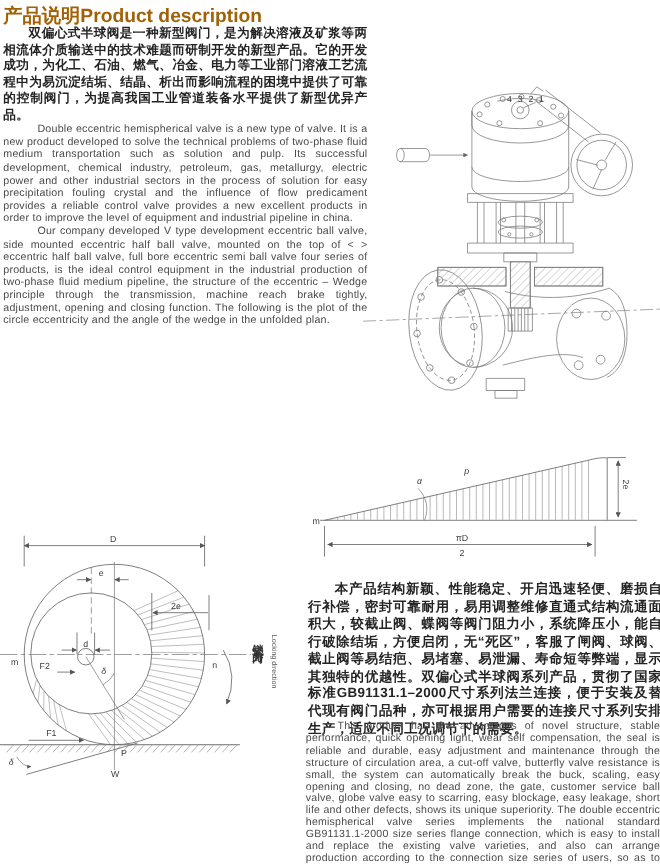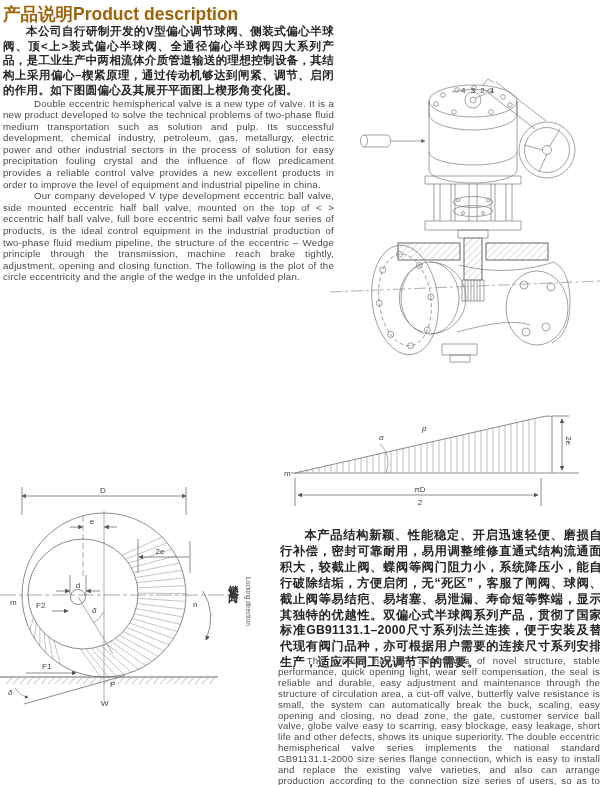--- a/index.html
+++ b/index.html
@@ -28,21 +28,21 @@
 </style>
 </head>
 <body>
 
 <div class="abs title">
   <span>产品说明</span><span>Product description</span>
 </div>
 
 <div class="abs leftcol">
   <div>
-    <p class="zhtxt">本公司自行研制开发的V型偏心调节球阀、侧装式偏心半球阀、顶&lt;上&gt;装式偏心半球阀、全通径偏心半球阀四大系列产品，是工业生产中两相流体介质管道输送的理想控制设备，其结构上采用偏心–楔紧原理，通过传动机够达到闸紧、调节、启闭的作用。如下图圆偏心及其展开平面图上楔形角变化图。</p>
+    <p class="zhtxt">双偏心式半球阀是一种新型阀门，是为解决溶液及矿浆等两相流体介质输送中的技术难题而研制开发的新型产品。它的开发成功，为化工、石油、燃气、冶金、电力等工业部门溶液工艺流程中为易沉淀结垢、结晶、析出而影响流程的困境中提供了可靠的控制阀门，为提高我国工业管道装备水平提供了新型优异产品。</p>
   </div>
   <div class="entxt">
     <p>Double eccentric hemispherical valve is a new type of valve. It is a new product developed to solve the technical problems of two-phase fluid medium transportation such as solution and pulp. Its successful development, chemical industry, petroleum, gas, metallurgy, electric power and other industrial sectors in the process of solution for easy precipitation fouling crystal and the influence of flow predicament provides a reliable control valve provides a new excellent products in order to improve the level of equipment and industrial pipeline in china.</p>
     <p>Our company developed V type development eccentric ball valve, side mounted eccentric half ball valve, mounted on the top of &lt; &gt; eccentric half ball valve, full bore eccentric semi ball valve four series of products, is the ideal control equipment in the industrial production of two-phase fluid medium pipeline, the structure of the eccentric – Wedge principle through the transmission, machine reach brake tightly, adjustment, opening and closing function. The following is the plot of the circle eccentricity and the angle of the wedge in the unfolded plan.</p>
   </div>
 </div>
 
 <svg class="abs" style="left:330px;top:55px" width="270" height="325" viewBox="0 0 270 325">
   <defs>
     <marker id="arA" viewBox="0 0 10 10" refX="9" refY="5" markerWidth="6" markerHeight="6" orient="auto-start-reverse">

